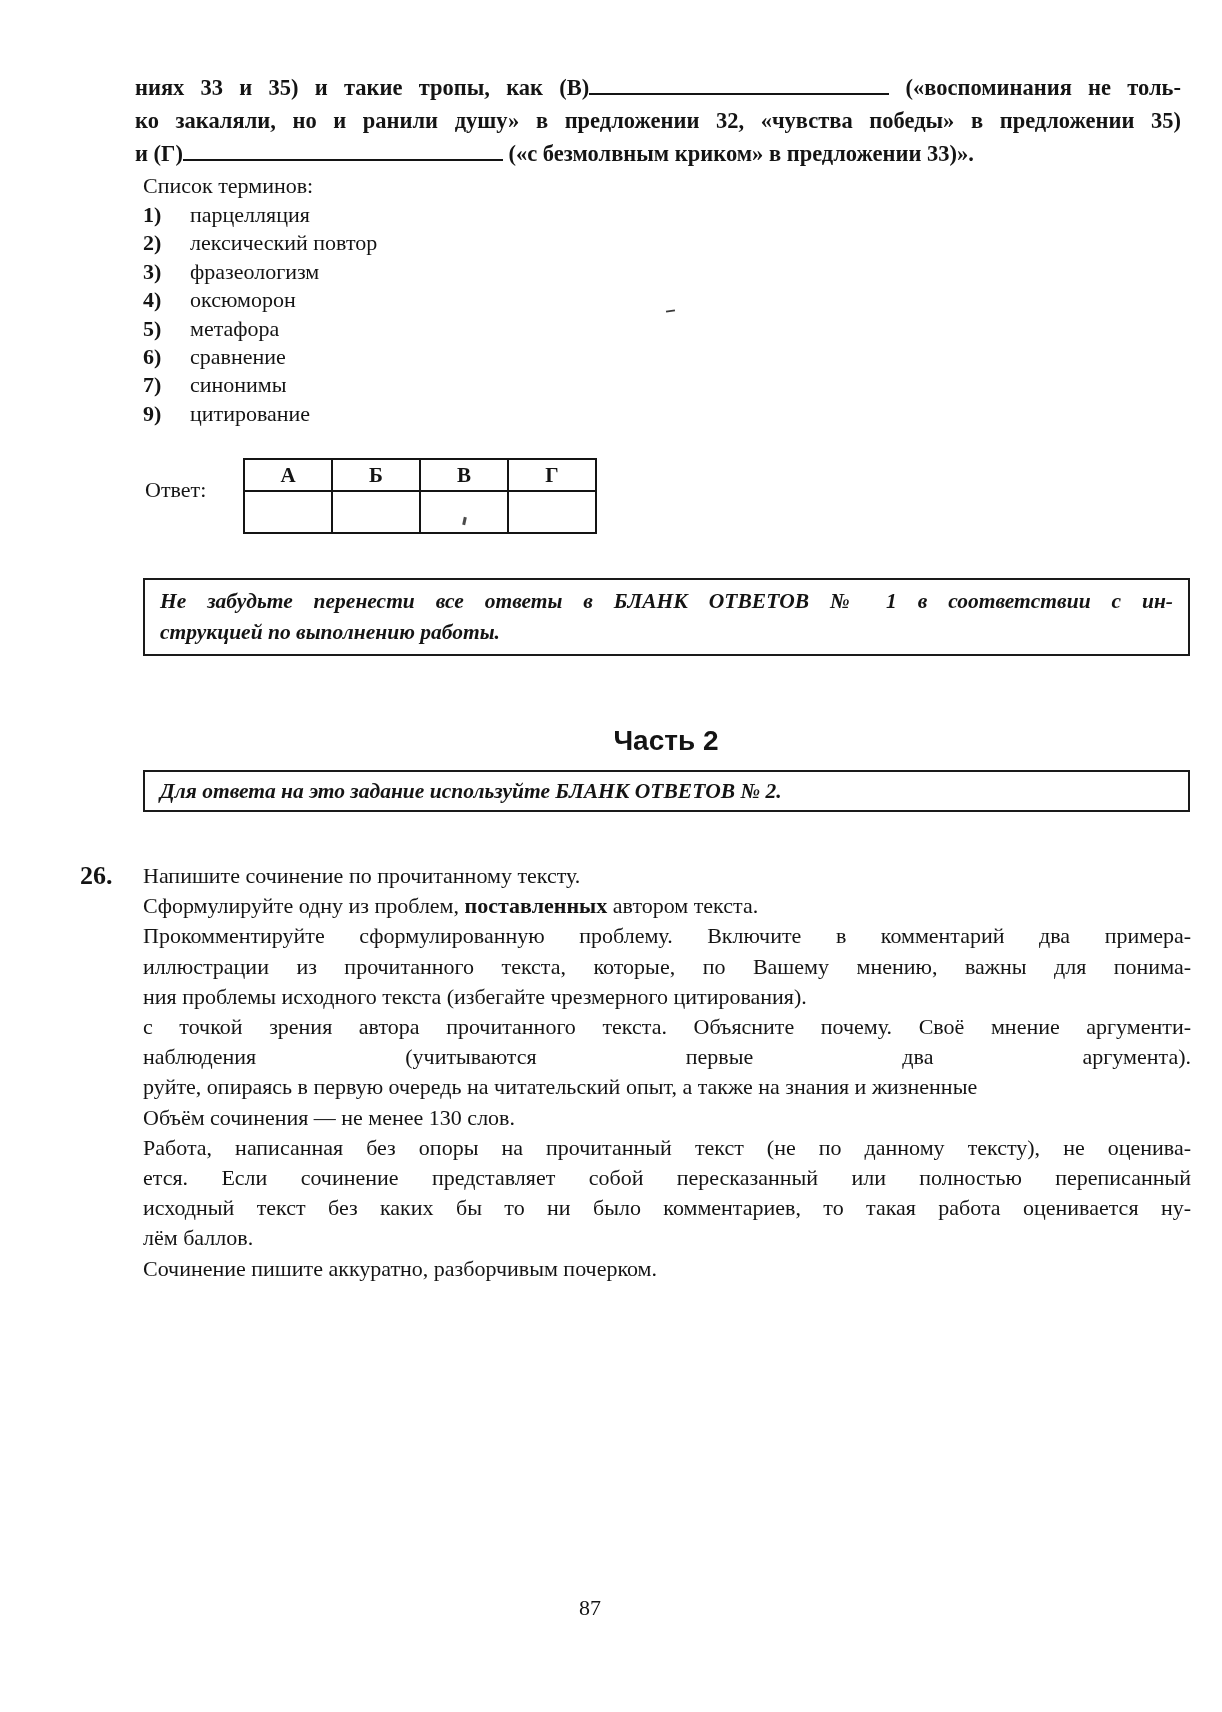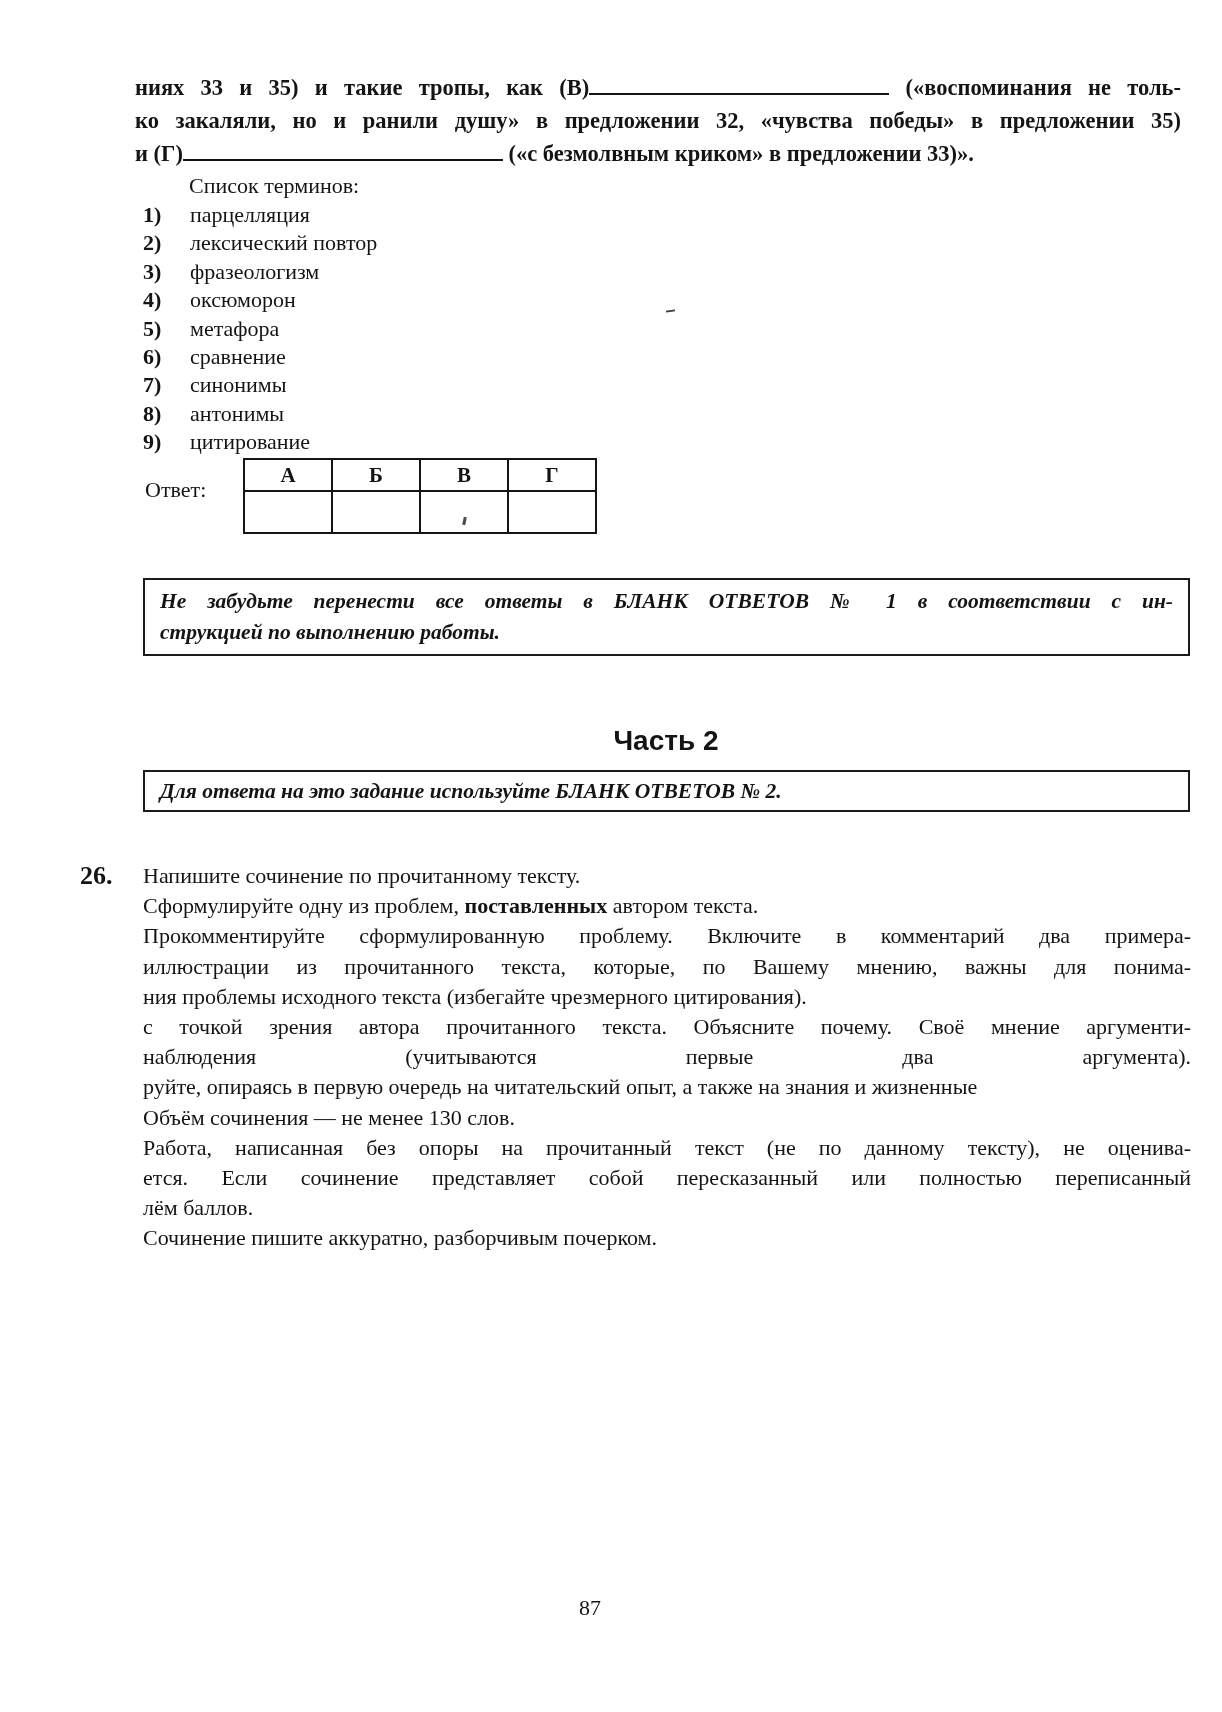--- a/index.html
+++ b/index.html
@@ -22,21 +22,21 @@
     border-bottom:2px solid #141414;
     height:0.95em;
     vertical-align:baseline;
   }
   
   .intro{
     left:135px;top:64px;width:1046px;
     font-size:22.5px;line-height:33px;font-weight:bold;margin-top:7px;
   }
   
-  .terms-title{left:143px;top:173px;font-size:22px;margin-left:46px;}
+  .terms-title{left:143px;top:173px;font-size:22px;}
   .terms{left:143px;top:201px;width:700px;font-size:22px;line-height:28.4px;}
   .terms .num{display:inline-block;width:47px;font-weight:bold;}
   
   .answer-label{left:145px;top:477px;font-size:22px;}
   .answer-table{
     left:243px;top:458px;
     border-collapse:collapse;
   }
   .answer-table th,.answer-table td{
     border:2px solid #141414;
@@ -88,21 +88,20 @@
 
   <div class="abs terms-title">Список терминов:</div>
   <div class="abs terms">
       <div class="line"><span class="num">1)</span><span>парцелляция</span></div>
       <div class="line"><span class="num">2)</span><span>лексический повтор</span></div>
       <div class="line"><span class="num">3)</span><span>фразеологизм</span></div>
       <div class="line"><span class="num">4)</span><span>оксюморон</span></div>
       <div class="line"><span class="num">5)</span><span>метафора</span></div>
       <div class="line"><span class="num">6)</span><span>сравнение</span></div>
       <div class="line"><span class="num">7)</span><span>синонимы</span></div>
-      <div class="line"><span class="num">8)</span><span>антонимы</span></div>
       <div class="line"><span class="num">9)</span><span>цитирование</span></div>
     </div>
 
   <div class="abs answer-label">Ответ:</div>
   <table class="abs answer-table">
     <tbody>
       <tr>
         <th>А</th>
         <th>Б</th>
         <th>В</th>
@@ -145,20 +144,21 @@
         <div class="line"><span>с точкой зрения автора прочитанного текста. Объясните почему. Своё мнение аргументи-</span></div>
         <div class="line"><span>наблюдения (учитываются первые два аргумента).</span></div>
         <div class="line"><span>руйте, опираясь в первую очередь на читательский опыт, а также на знания и жизненные</span></div>
       </div>
     <div class="para just">
         <div class="line"><span>Объём сочинения — не менее 130 слов.</span></div>
       </div>
     <div class="para just">
         <div class="line"><span>Работа, написанная без опоры на прочитанный текст (не по данному тексту), не оценива-</span></div>
         <div class="line"><span>ется. Если сочинение представляет собой пересказанный или полностью переписанный</span></div>
+        <div class="line"><span>исходный текст без каких бы то ни было комментариев, то такая работа оценивается ну-</span></div>
         <div class="line"><span>лём баллов.</span></div>
       </div>
     <div class="para just">
         <div class="line"><span>Сочинение пишите аккуратно, разборчивым почерком.</span></div>
       </div>
   </div>
 
   <div class="abs page-number">87</div>
 
   <div class="abs speck1"></div>

